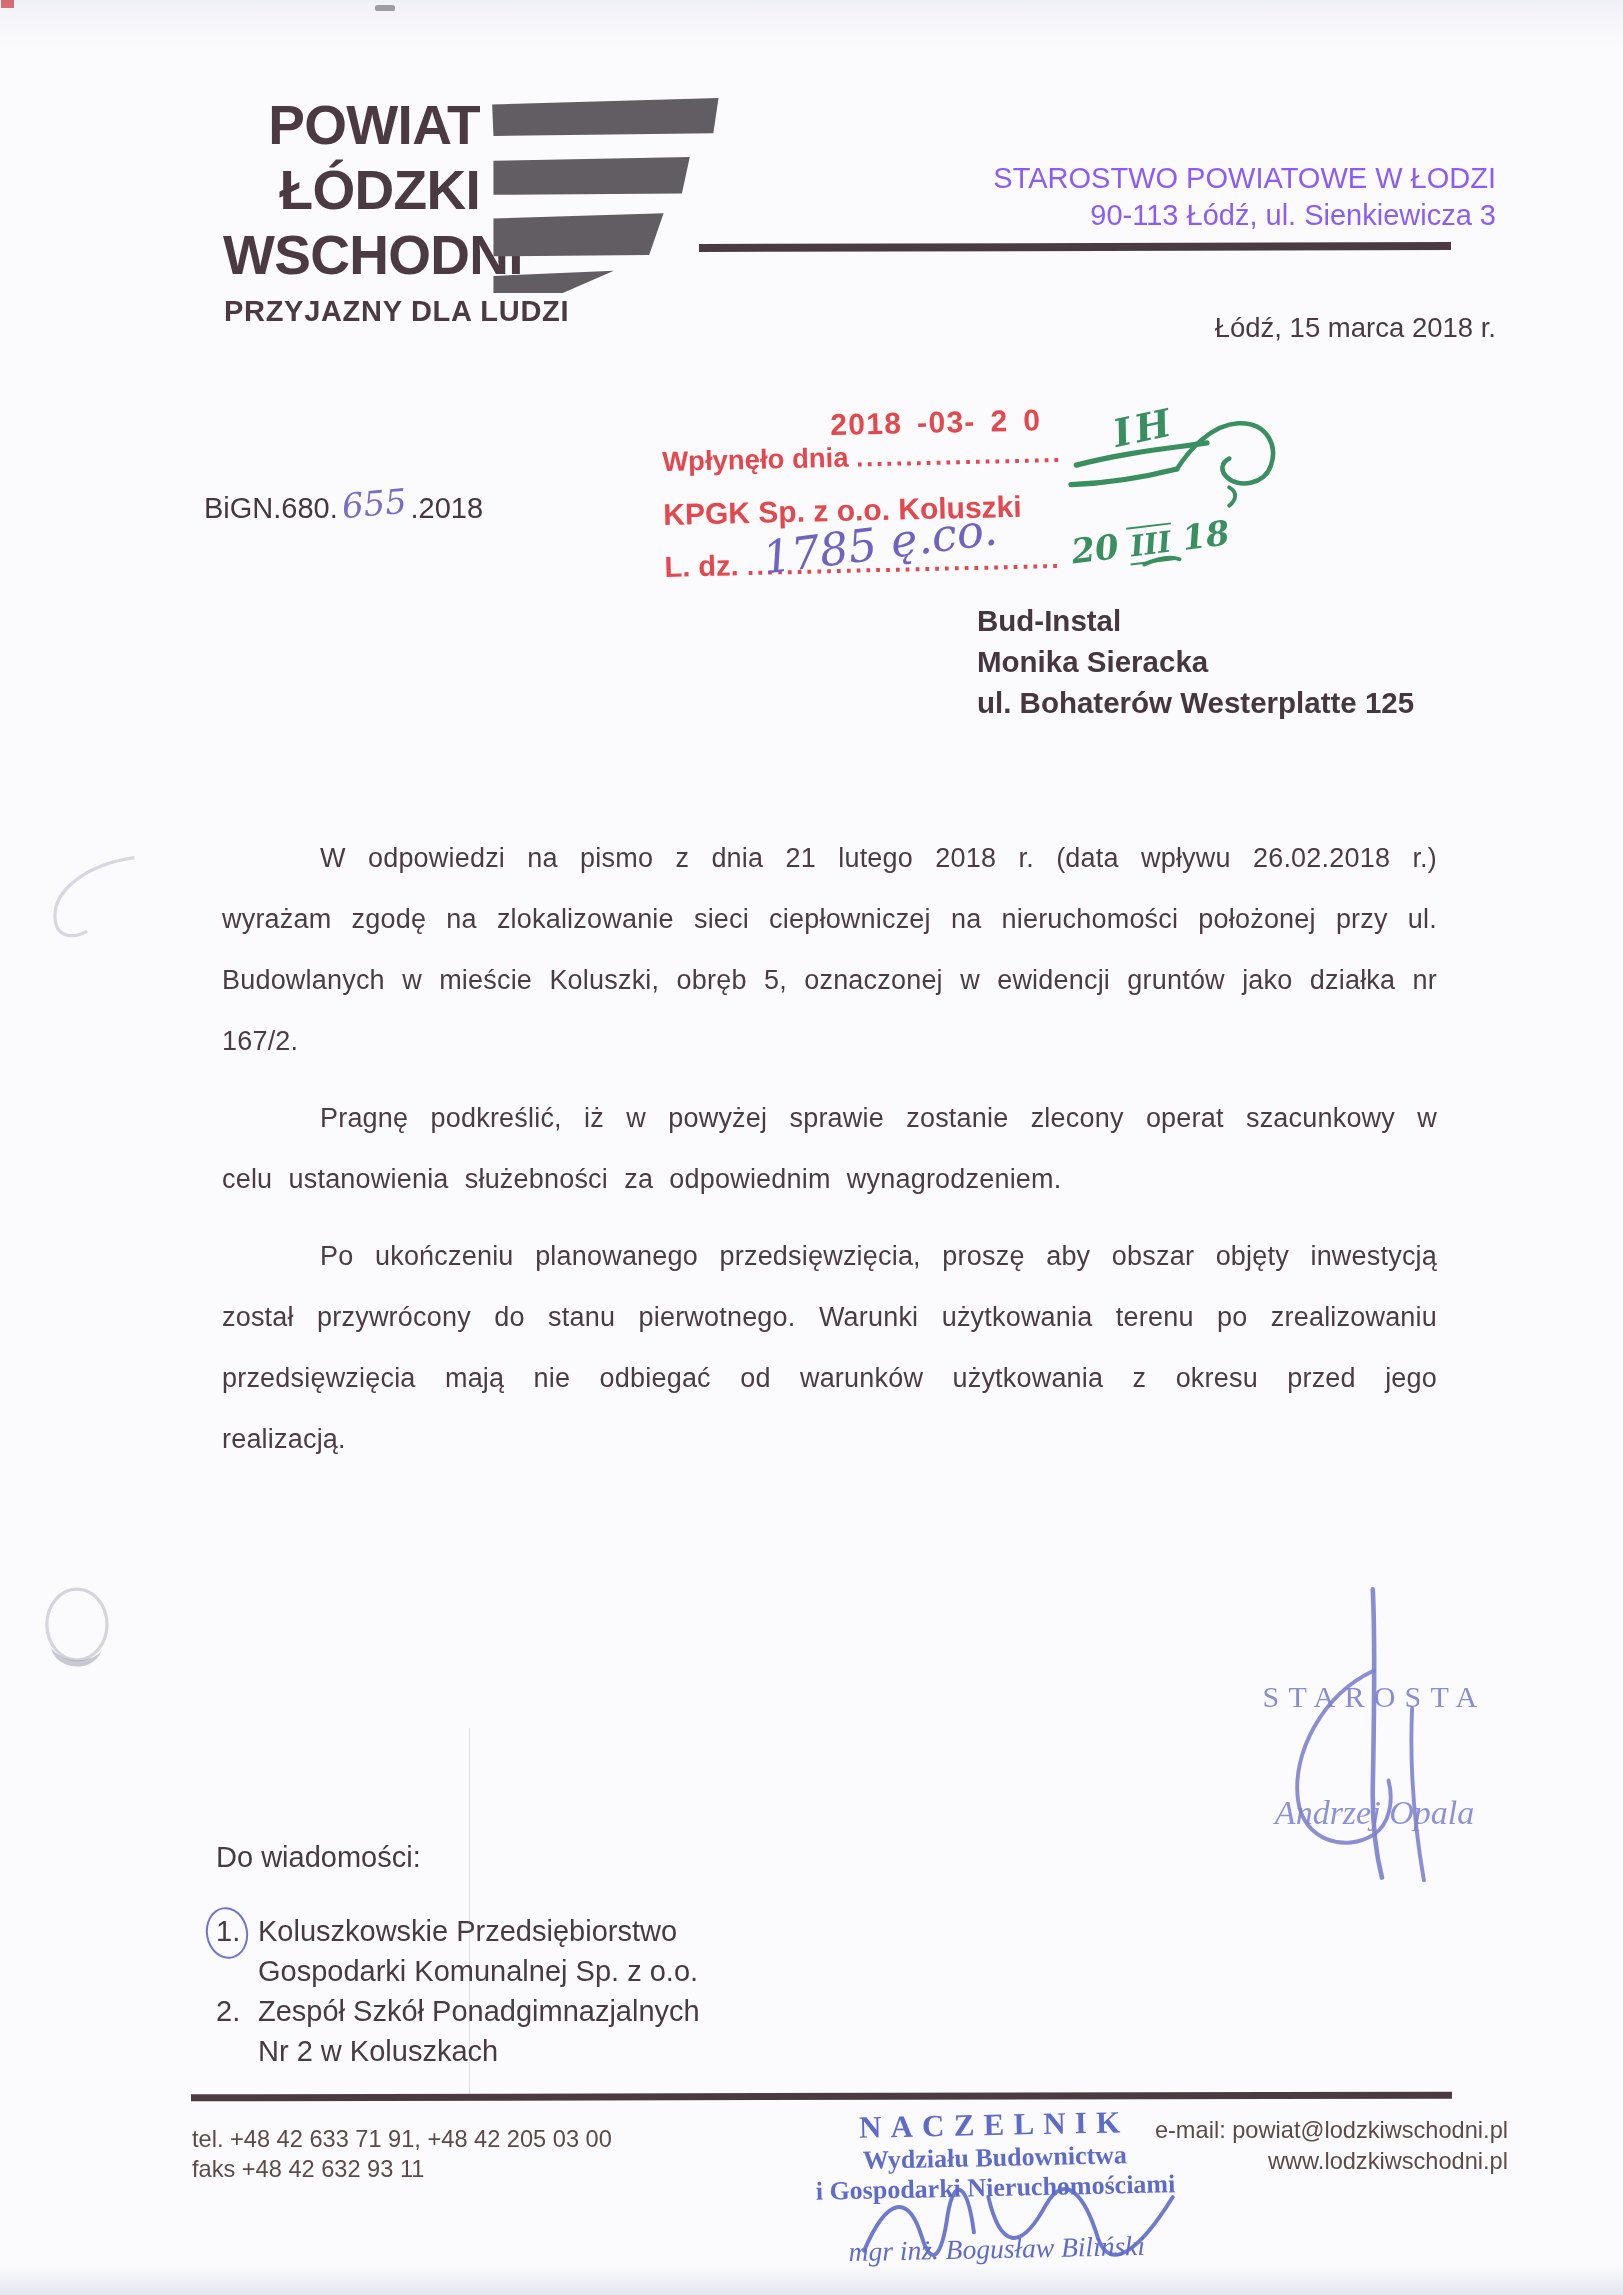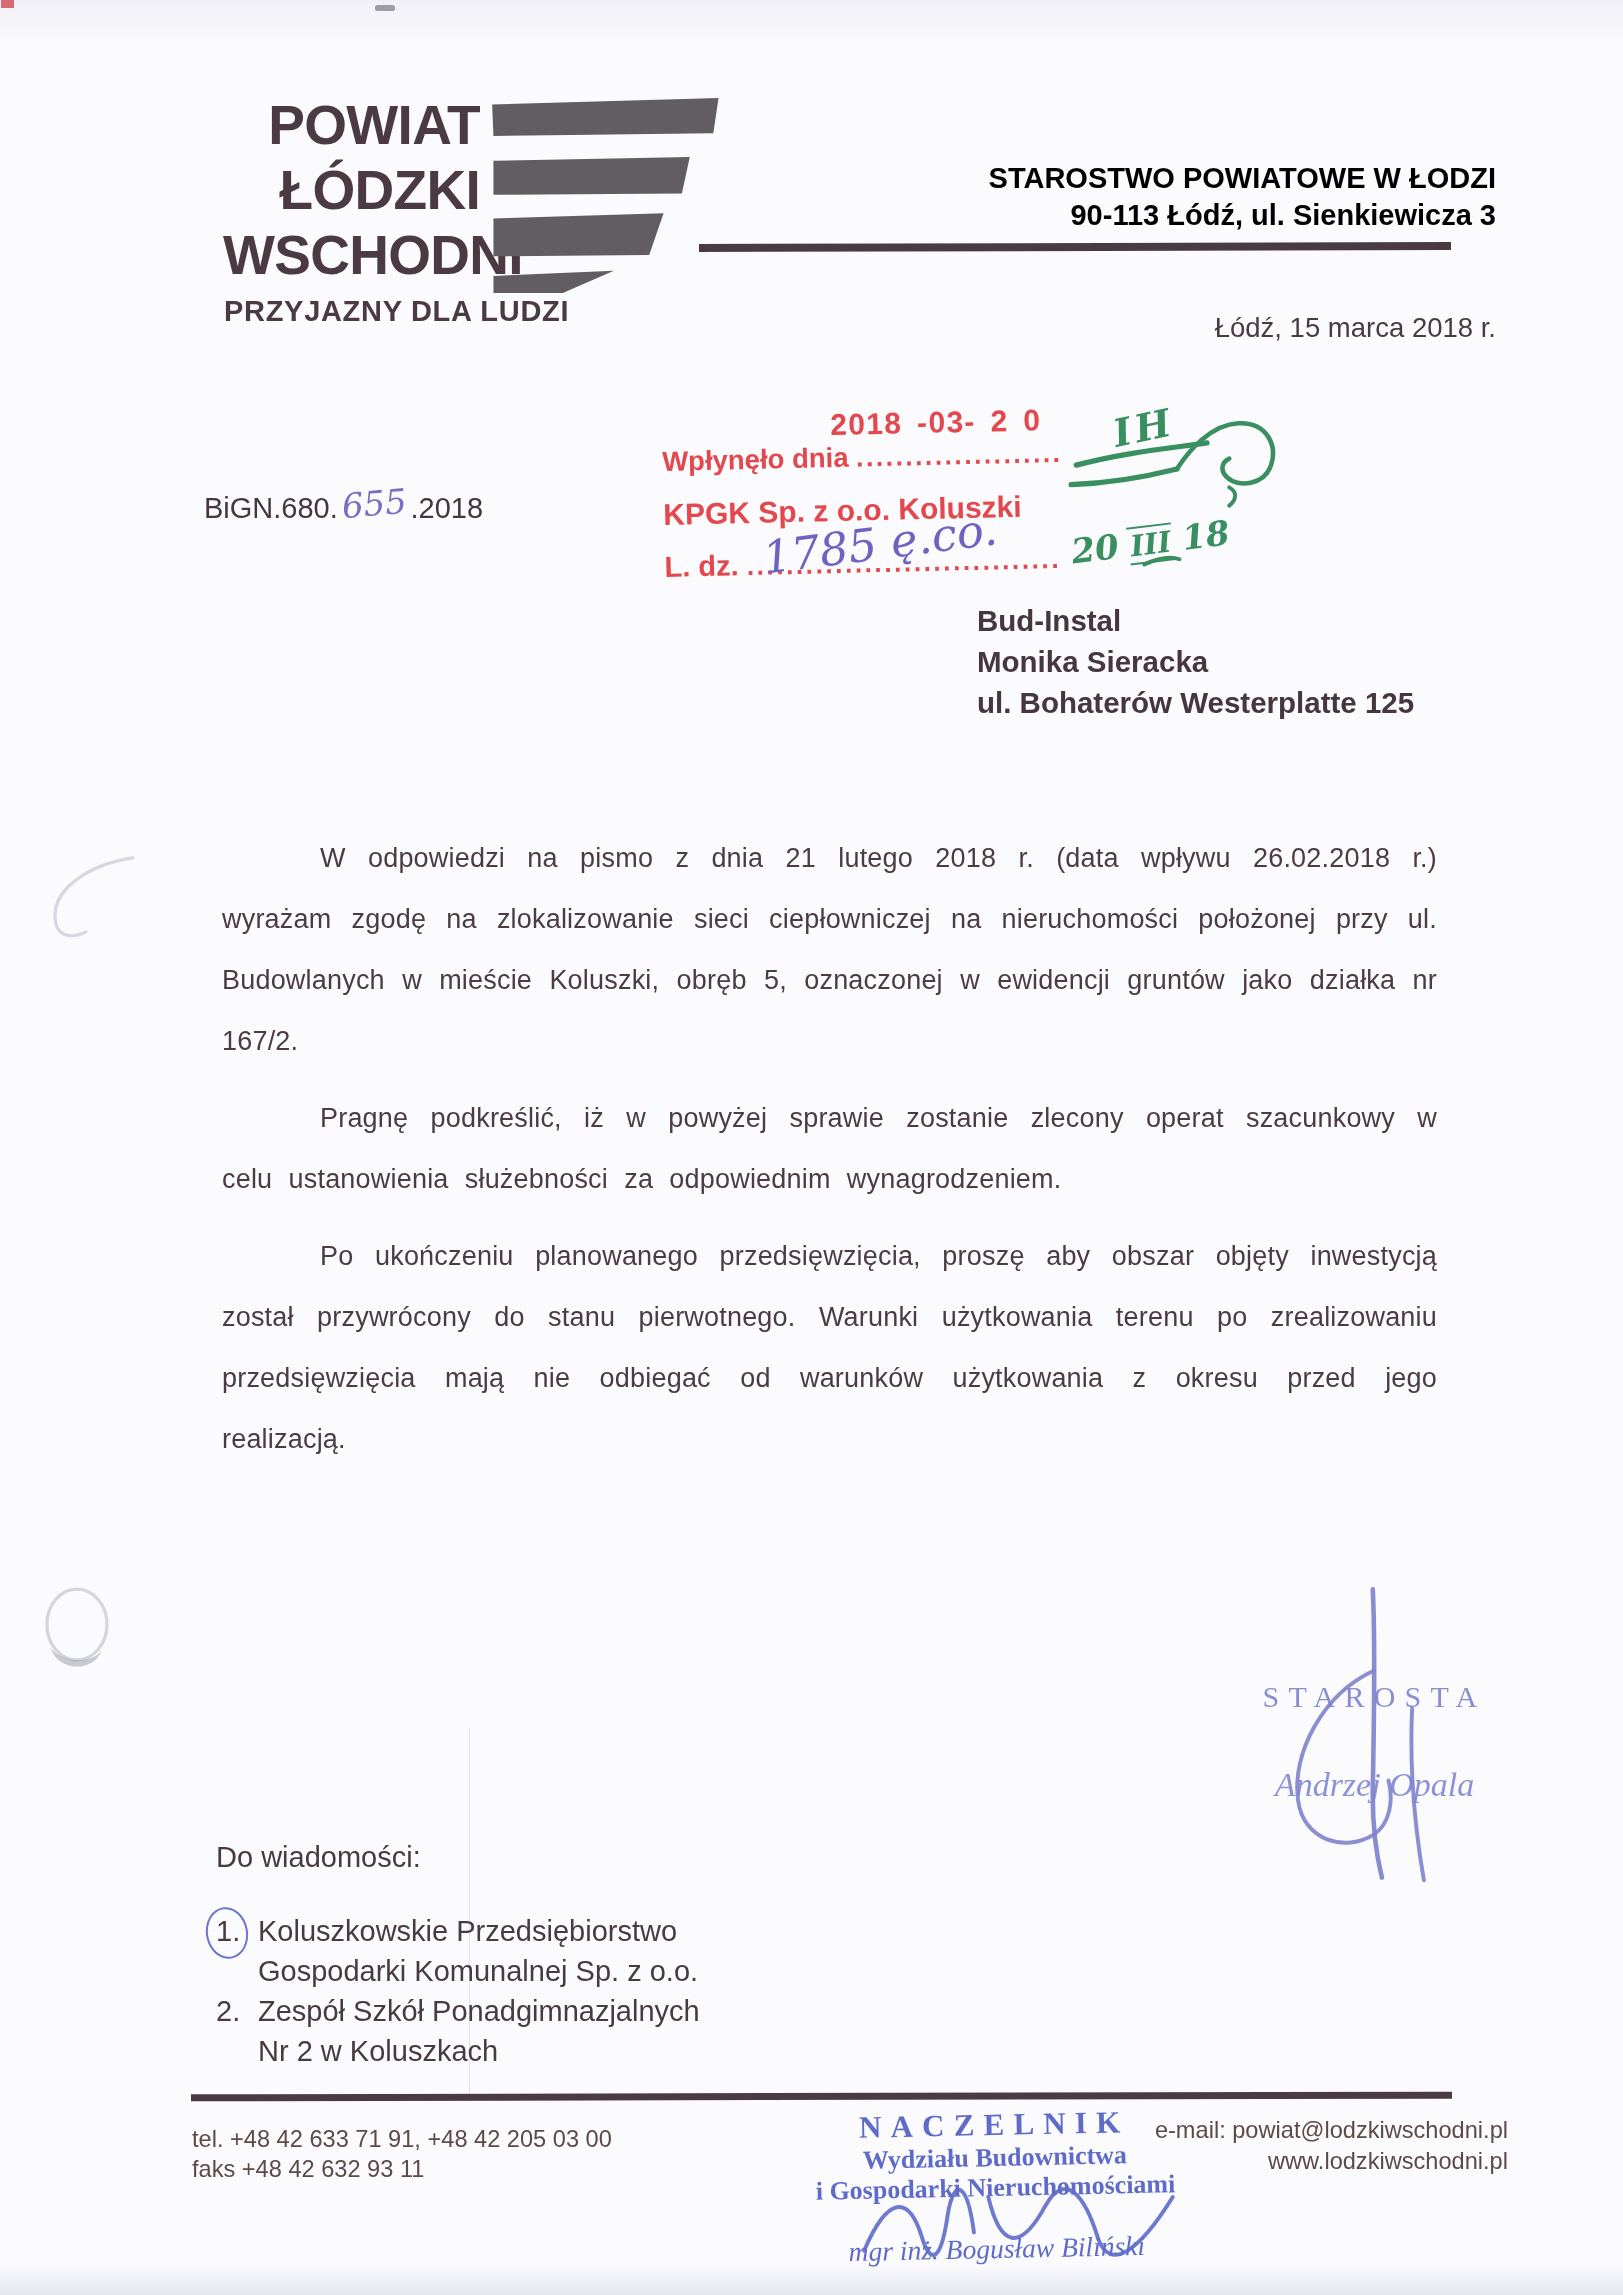--- a/index.html
+++ b/index.html
@@ -20,21 +20,21 @@
   .crease      { position:absolute; left:469px; top:1728px; width:1.3px; height:367px; background:rgba(172,176,192,.35); }
   .artifact-svg { position:absolute; }
 
   
   .logo-text { position:absolute; left:223px; top:93px; width:257px; text-align:right;
                font-weight:bold; font-size:55px; line-height:65px; letter-spacing:-0.7px; color:#4b3a42; }
   .logo-flag { position:absolute; left:492px; top:98px; }
   .logo-tagline { position:absolute; left:224px; top:295px; font-weight:bold; font-size:29px;
                   letter-spacing:0.7px; color:#4b3a42; }
   .office-block { position:absolute; right:172px; top:160px; text-align:right;
-                  font-weight:bold; font-size:29px; line-height:37px; color:#000000; }
+                  font-weight:normal; font-size:29px; line-height:37px; color:#8b5cf6; }
   .head-rule { position:absolute; left:699px; top:243px; width:752px; height:7.9px;
                background:#4a3b42; transform:rotate(-0.15deg); }
   .dateline { position:absolute; right:172px; top:312px; font-size:27.5px; color:#4a3b43; }
 
   
   .reference { position:absolute; left:204px; top:486px; font-size:29px; color:#453640; }
   .hand-ref { display:inline-block; font-family:"DejaVu Serif", serif; font-style:italic;
               font-size:34px; color:#7a6dc4; transform:rotate(-5deg) translateY(-2.6px); margin:0 3.9px; }
   .intake-stamp { position:absolute; left:663px; top:412px; width:432px; color:#e2484e;
                   transform:rotate(-1.3deg); }
@@ -66,21 +66,21 @@
   
   .body-text { position:absolute; left:206px; top:812px; width:1247px; font-size:27px;
                line-height:61px; text-align:justify; color:#4b3b44; word-spacing:8.5px;
                letter-spacing:0.2px; }
   .body-text p { margin:16px; text-indent:98px; }
 
   
   .starosta { position:absolute; left:1237px; top:1680px; width:275px; text-align:center;
               font-family:"Liberation Serif", serif; }
   .starosta-title { font-size:30px; letter-spacing:9.2px; color:#898dd2; }
-  .starosta-name { margin-top:52px; font-style:italic; font-size:34px; color:#8d91d5; }
+  .starosta-name { margin-top:80px; font-style:italic; font-size:34px; color:#8d91d5; }
 
   
   .cc-label { position:absolute; left:216px; top:1841px; font-size:29px; color:#473a42; }
   .cc-list { position:absolute; left:216px; top:1911px; font-size:29px; line-height:40px; color:#473a42; }
   .cc-item { display:flex; }
   .cc-num { width:42px; flex:none; }
   .pen-circle { position:absolute; left:-10.5px; top:-3.9px; width:38px; height:48px;
                 border:2px solid #6f74cc; border-radius:50%; transform:rotate(-10deg); }
 
   

